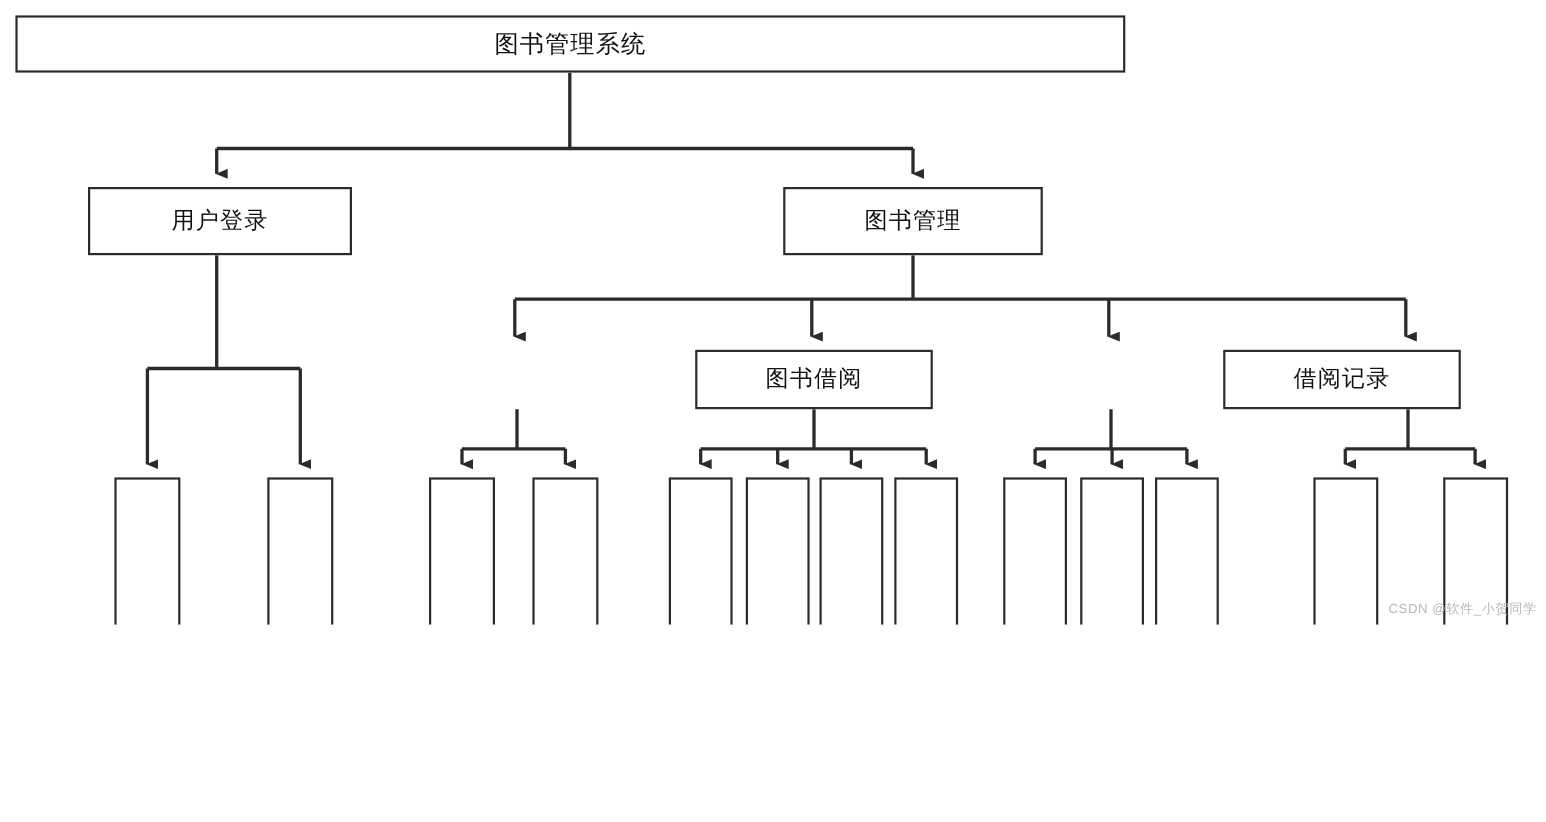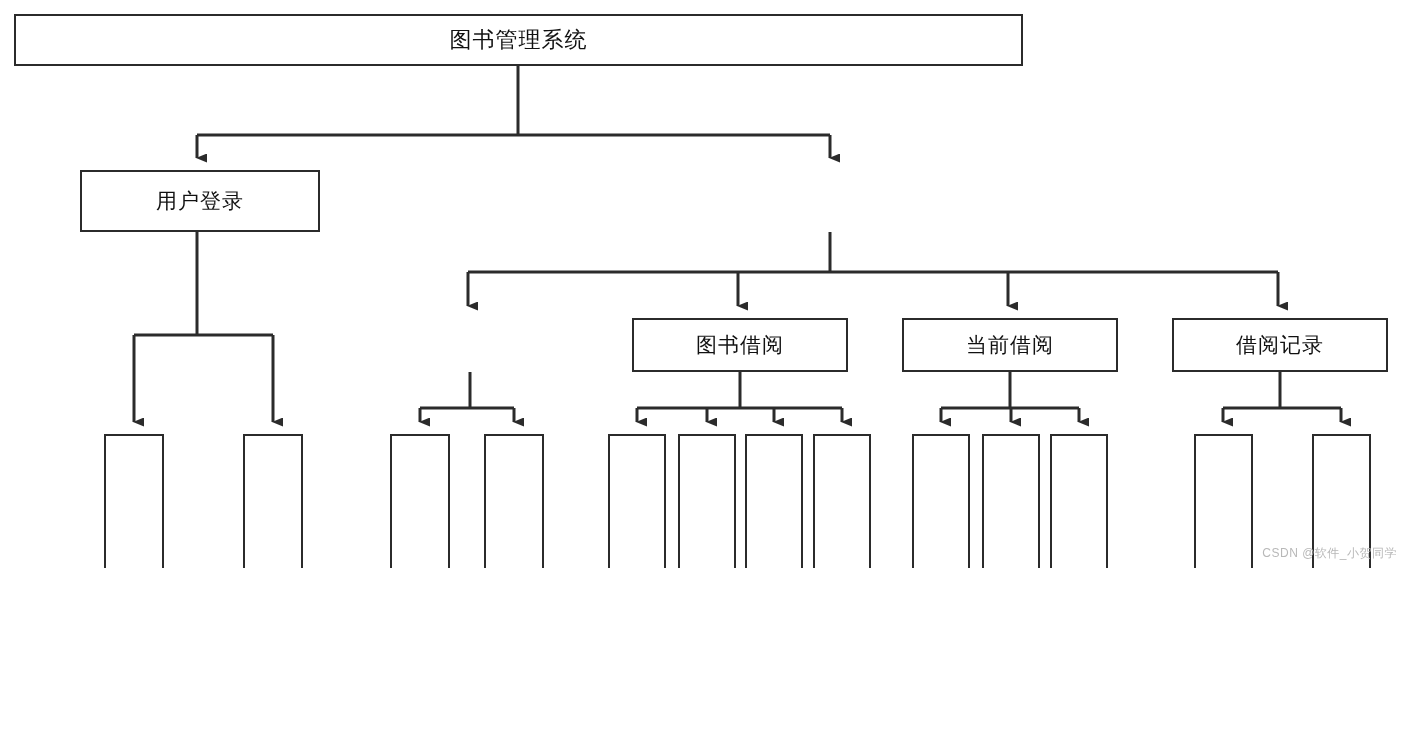--- a/index.html
+++ b/index.html
@@ -124,28 +124,28 @@
     </g>
   </svg>
 
   <div class="node node-root" style="left:14px; top:14px; width:1009px; height:52px;">
     <span class="node-label">图书管理系统</span>
   </div>
 
   <div class="node" style="left:80px; top:170px; width:240px; height:62px;">
     <span class="node-label">用户登录</span>
   </div>
+  <div class="node" style="left:712px; top:170px; width:236px; height:62px;">
+    <span class="node-label">图书管理</span>
+  </div>
 
   <div class="node" style="left:632px; top:318px; width:216px; height:54px;text-align:center;">
     <span class="node-label">图书借阅</span>
   </div>
-  <div class="node" style="left:902px; top:318px; width:216px; height:54px;">
-    <span class="node-label">当前借阅</span>
-  </div>
-  <div class="node" style="left:1172px; top:318px; width:216px; height:54px;">
+  <div class="node" style="left:1112px; top:318px; width:216px; height:54px;">
     <span class="node-label">借阅记录</span>
   </div>
 
   <div class="node node-leaf" style="left:104px; top:434px; width:60px; height:300px;">
     <span class="node-label">用户登录</span>
   </div>
   <div class="node node-leaf" style="left:243px; top:434px; width:60px; height:300px;">
     <span class="node-label">注销登录</span>
   </div>
   <div class="node node-leaf" style="left:390px; top:434px; width:60px; height:300px;">

